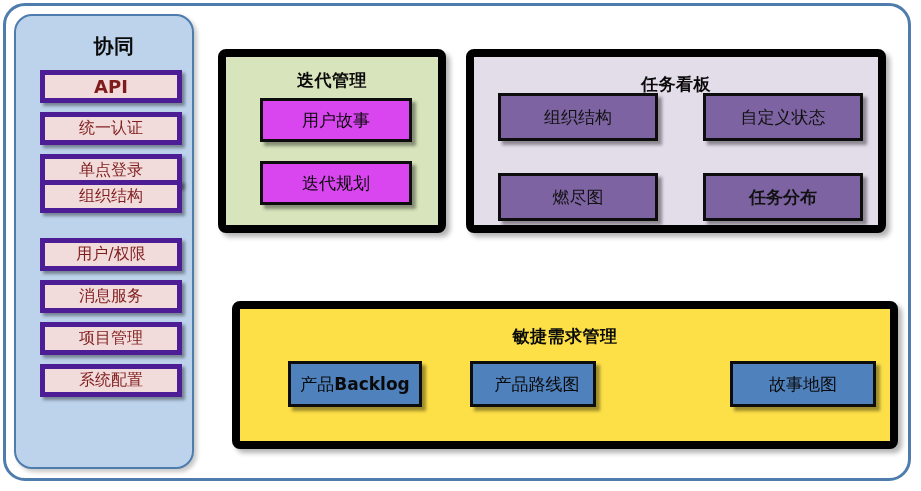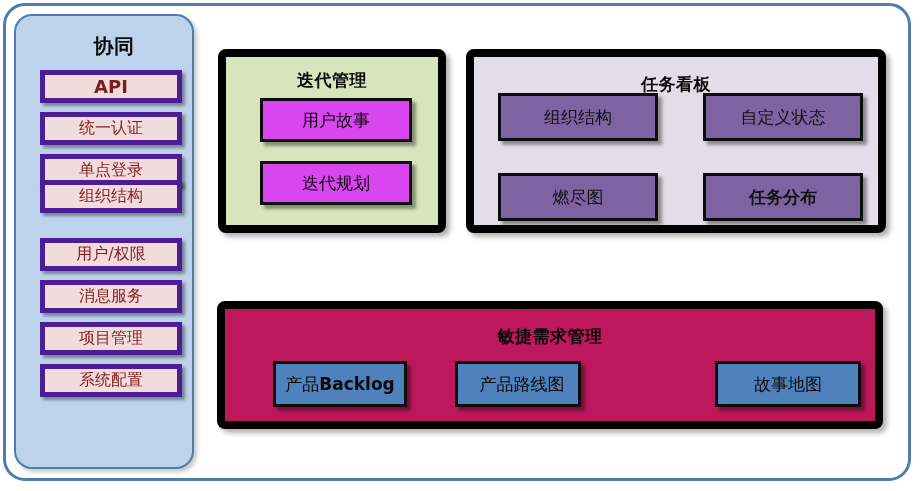--- a/index.html
+++ b/index.html
@@ -141,25 +141,25 @@
     align-items: center;
     justify-content: center;
     font-family: "DejaVu Serif", "Liberation Serif", serif;
     font-size: 17px;
     color: #111111;
     white-space: nowrap;
   }
 
   
   #agile-panel {
-    left: 217px;
+    left: 232px;
     top: 301px;
     width: 666px;
-    height: 128px;
-    background: #be185d;
+    height: 148px;
+    background: #fde047;
   }
   #agile-panel .panel-title { top: 16px; }
   .blue-item {
     position: absolute;
     top: 52px;
     height: 46px;
     box-sizing: border-box;
     background: #4F81BD;
     border: 3px solid #0d0d0d;
     box-shadow: 4px 4px 3px rgba(0,0,0,0.38);

